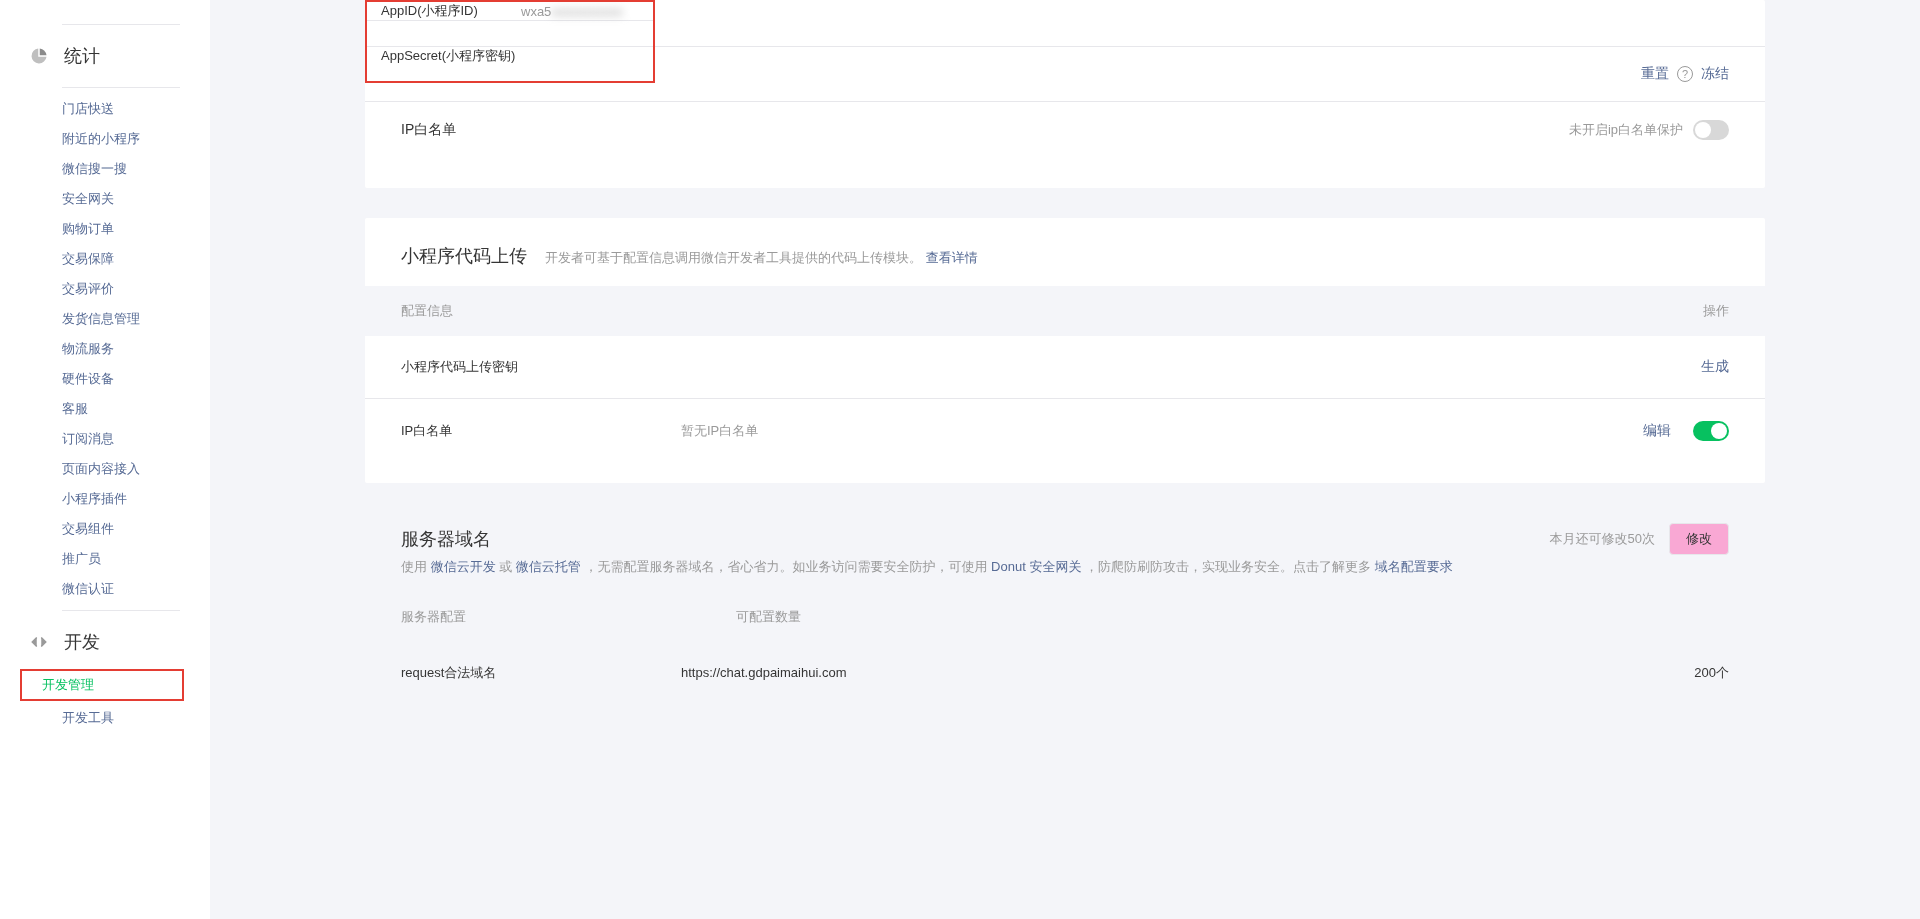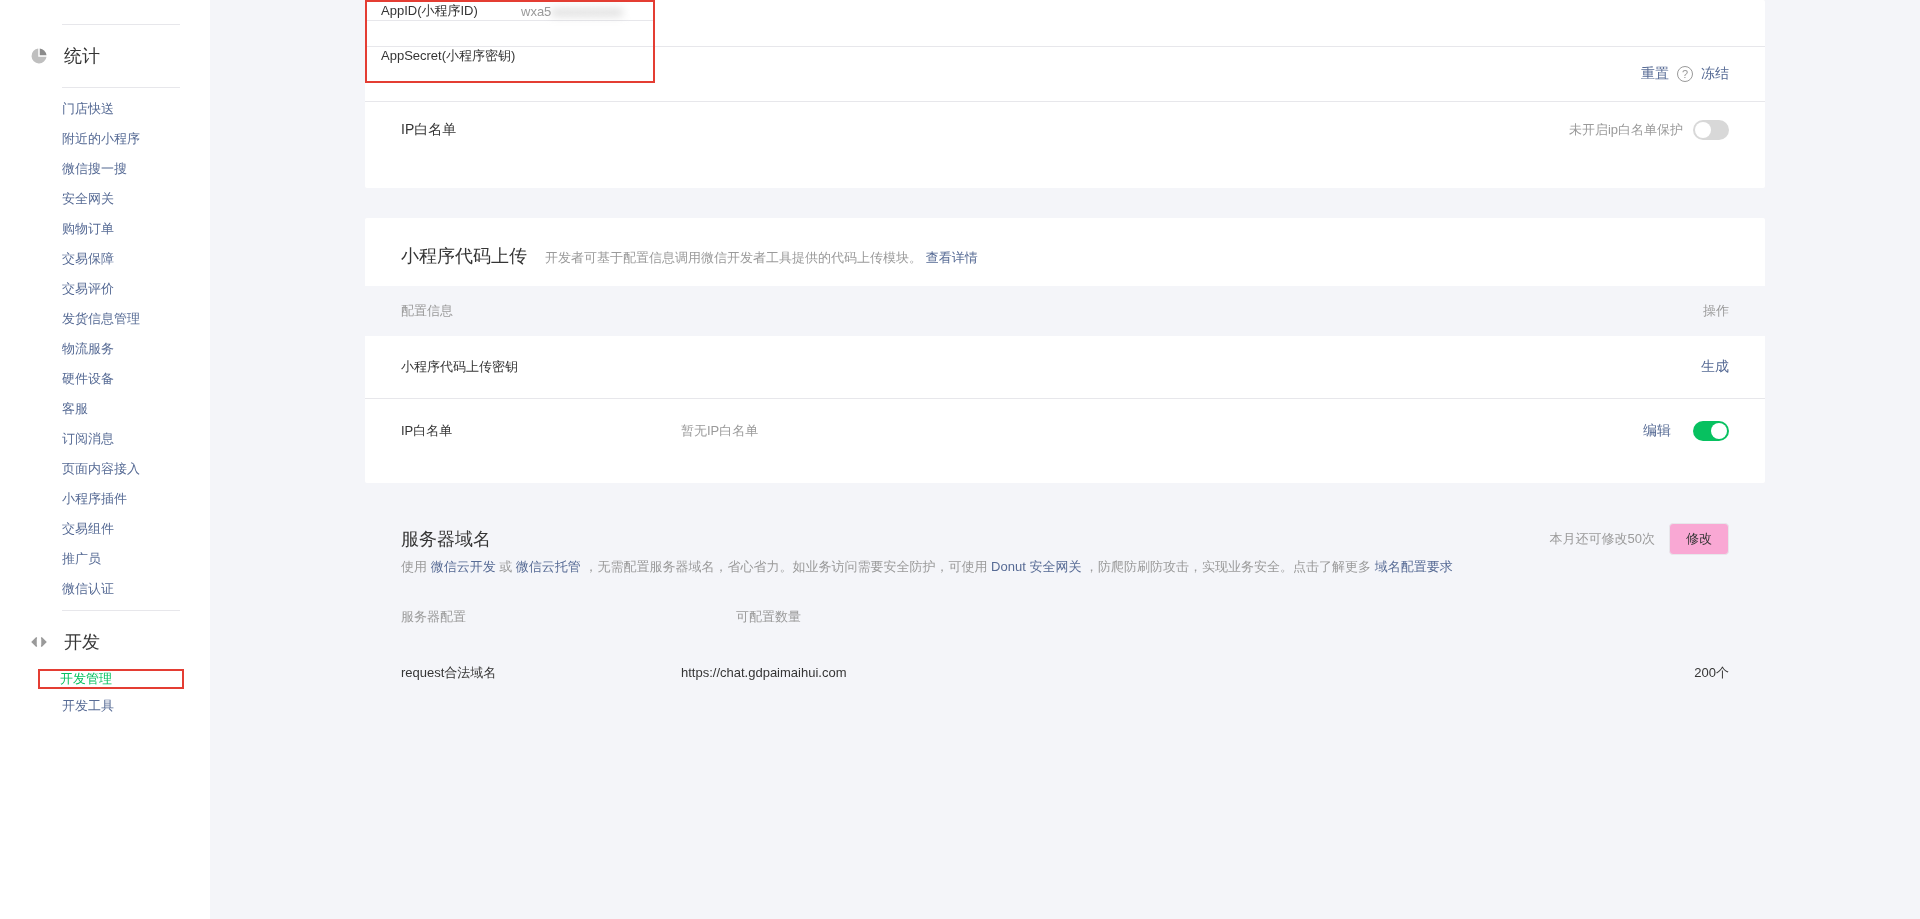--- a/index.html
+++ b/index.html
@@ -6,21 +6,21 @@
 body{font-family:-apple-system,BlinkMacSystemFont,"PingFang SC","Microsoft YaHei",sans-serif;font-size:14px;color:#353535;background:#f4f5f9;width:1920px;height:919px;overflow:hidden}
 .layout{display:flex;height:919px}
 .sidebar{width:210px;background:#fff;padding-top:0;overflow-y:auto}
 .sidebar::-webkit-scrollbar{width:0}
 .nav-group{padding:0}
 .nav-title{display:flex;align-items:center;height:50px;padding:0 14px 0 30px;color:#353535;font-size:18px;font-weight:400;cursor:pointer}
 .nav-title .icon{width:18px;height:18px;margin-right:16px;display:inline-flex;align-items:center;justify-content:center;color:#9a9a9a}
 .nav-divider{height:1px;background:#e7e7eb;margin:6px 30px 6px 62px}
 .nav-sub{display:flex;align-items:center;height:30px;padding-left:62px;color:#576b95;font-size:13px;cursor:pointer}
 .nav-sub.active{color:#07c160}
-.nav-sub.boxed{border:2px solid #e43d33;margin:2px 26px 2px 38px;padding-left:20px;height:20px}
+.nav-sub.boxed{border:2px solid #e43d33;margin:2px 26px 2px 20px;padding-left:20px;height:32px}
 .main{flex:1;overflow-y:auto;padding:0 155px 40px 155px}
 .card{background:#fff;border-radius:2px;margin-bottom:30px;padding:0 0}
 .red-box{border:2px solid #e43d33;padding:0;margin:0 0 0 0;position:relative}
 .field-row{display:flex;align-items:center;padding:18px 36px;border-top:1px solid #e7e7eb}
 .field-row:first-child{border-top:none}
 .field-label{width:140px;color:#353535;font-size:14px}
 .field-value{flex:1;color:#9a9a9a;font-size:14px}
 .field-actions{display:flex;align-items:center;gap:8px}
 .link{color:#576b95;font-size:14px;cursor:pointer}
 .help-icon{width:16px;height:16px;border:1px solid #9a9a9a;border-radius:50%;display:inline-flex;align-items:center;justify-content:center;font-size:11px;color:#9a9a9a;cursor:pointer}

